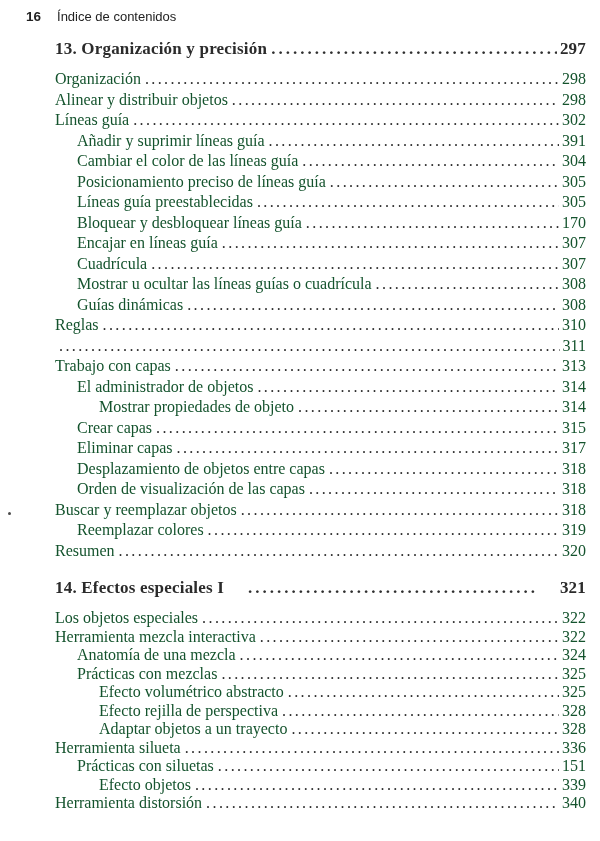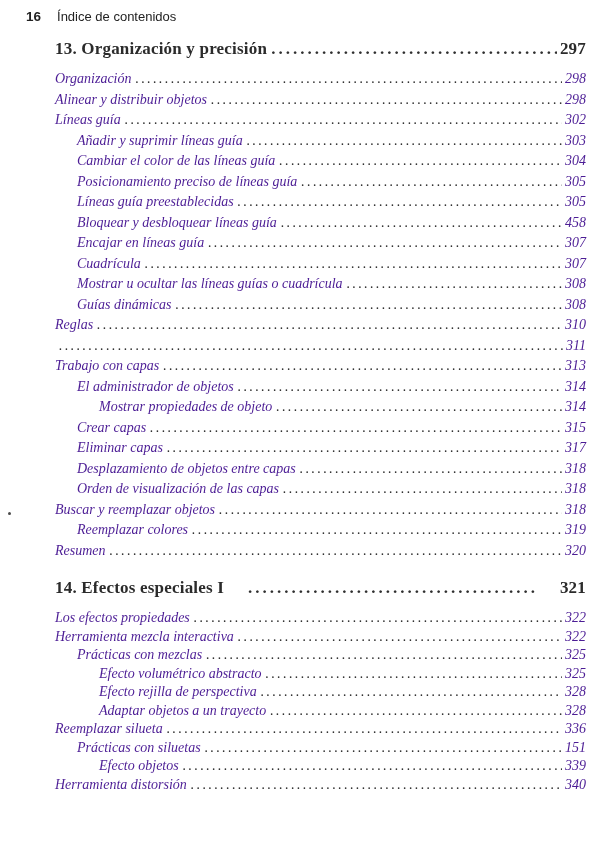--- a/index.html
+++ b/index.html
@@ -33,23 +33,22 @@
     color: #2b2b2b;
     letter-spacing: 0.2px;
     line-height: 24px;
   }
   .chapter-0 .chapter-heading { margin-top: 13px; margin-bottom: 8px; }
   .chapter-1 .chapter-heading { margin-top: 15px; margin-bottom: 9px; gap: 20px; }
 
   .entry {
     display: flex;
     align-items: baseline;
-    font-size: 14px;
-    color: #4c1d95;
-    font-style: italic;
+    font-size: 16px;
+    color: #14532d;
   }
   .chapter-0 .entry { line-height: 20.5px; }
   .chapter-1 .entry { line-height: 18.5px; }
 
   .lv0 { padding-left: 0; }
   .lv1 { padding-left: 22px; }
   .lv2 { padding-left: 44px; }
 
   .dots {
     flex: 1;
@@ -102,41 +101,41 @@
           <span class="pg">298</span>
         </div>
         <div class="entry lv0">
           <span class="label">Líneas guía</span>
           <span class="dots"></span>
           <span class="pg">302</span>
         </div>
         <div class="entry lv1">
           <span class="label">Añadir y suprimir líneas guía</span>
           <span class="dots"></span>
-          <span class="pg">303</span>
+          <span class="pg">391</span>
         </div>
         <div class="entry lv1">
           <span class="label">Cambiar el color de las líneas guía</span>
           <span class="dots"></span>
           <span class="pg">304</span>
         </div>
         <div class="entry lv1">
           <span class="label">Posicionamiento preciso de líneas guía</span>
           <span class="dots"></span>
           <span class="pg">305</span>
         </div>
         <div class="entry lv1">
           <span class="label">Líneas guía preestablecidas</span>
           <span class="dots"></span>
           <span class="pg">305</span>
         </div>
         <div class="entry lv1">
           <span class="label">Bloquear y desbloquear líneas guía</span>
           <span class="dots"></span>
-          <span class="pg">458</span>
+          <span class="pg">170</span>
         </div>
         <div class="entry lv1">
           <span class="label">Encajar en líneas guía</span>
           <span class="dots"></span>
           <span class="pg">307</span>
         </div>
         <div class="entry lv1">
           <span class="label">Cuadrícula</span>
           <span class="dots"></span>
           <span class="pg">307</span>
@@ -213,51 +212,56 @@
       </div>
     </section>
     <section class="chapter chapter-1">
       <div class="chapter-heading">
         <span class="chapter-title">14. Efectos especiales I</span>
         <span class="dots"></span>
         <span class="pg">321</span>
       </div>
       <div class="entries">
         <div class="entry lv0">
-          <span class="label">Los efectos propiedades</span>
+          <span class="label">Los objetos especiales</span>
           <span class="dots"></span>
           <span class="pg">322</span>
         </div>
         <div class="entry lv0">
           <span class="label">Herramienta mezcla interactiva</span>
           <span class="dots"></span>
           <span class="pg">322</span>
         </div>
         <div class="entry lv1">
+          <span class="label">Anatomía de una mezcla</span>
+          <span class="dots"></span>
+          <span class="pg">324</span>
+        </div>
+        <div class="entry lv1">
           <span class="label">Prácticas con mezclas</span>
           <span class="dots"></span>
           <span class="pg">325</span>
         </div>
         <div class="entry lv2">
           <span class="label">Efecto volumétrico abstracto</span>
           <span class="dots"></span>
           <span class="pg">325</span>
         </div>
         <div class="entry lv2">
           <span class="label">Efecto rejilla de perspectiva</span>
           <span class="dots"></span>
           <span class="pg">328</span>
         </div>
         <div class="entry lv2">
           <span class="label">Adaptar objetos a un trayecto</span>
           <span class="dots"></span>
           <span class="pg">328</span>
         </div>
         <div class="entry lv0">
-          <span class="label">Reemplazar silueta</span>
+          <span class="label">Herramienta silueta</span>
           <span class="dots"></span>
           <span class="pg">336</span>
         </div>
         <div class="entry lv1">
           <span class="label">Prácticas con siluetas</span>
           <span class="dots"></span>
           <span class="pg">151</span>
         </div>
         <div class="entry lv2">
           <span class="label">Efecto objetos</span>

